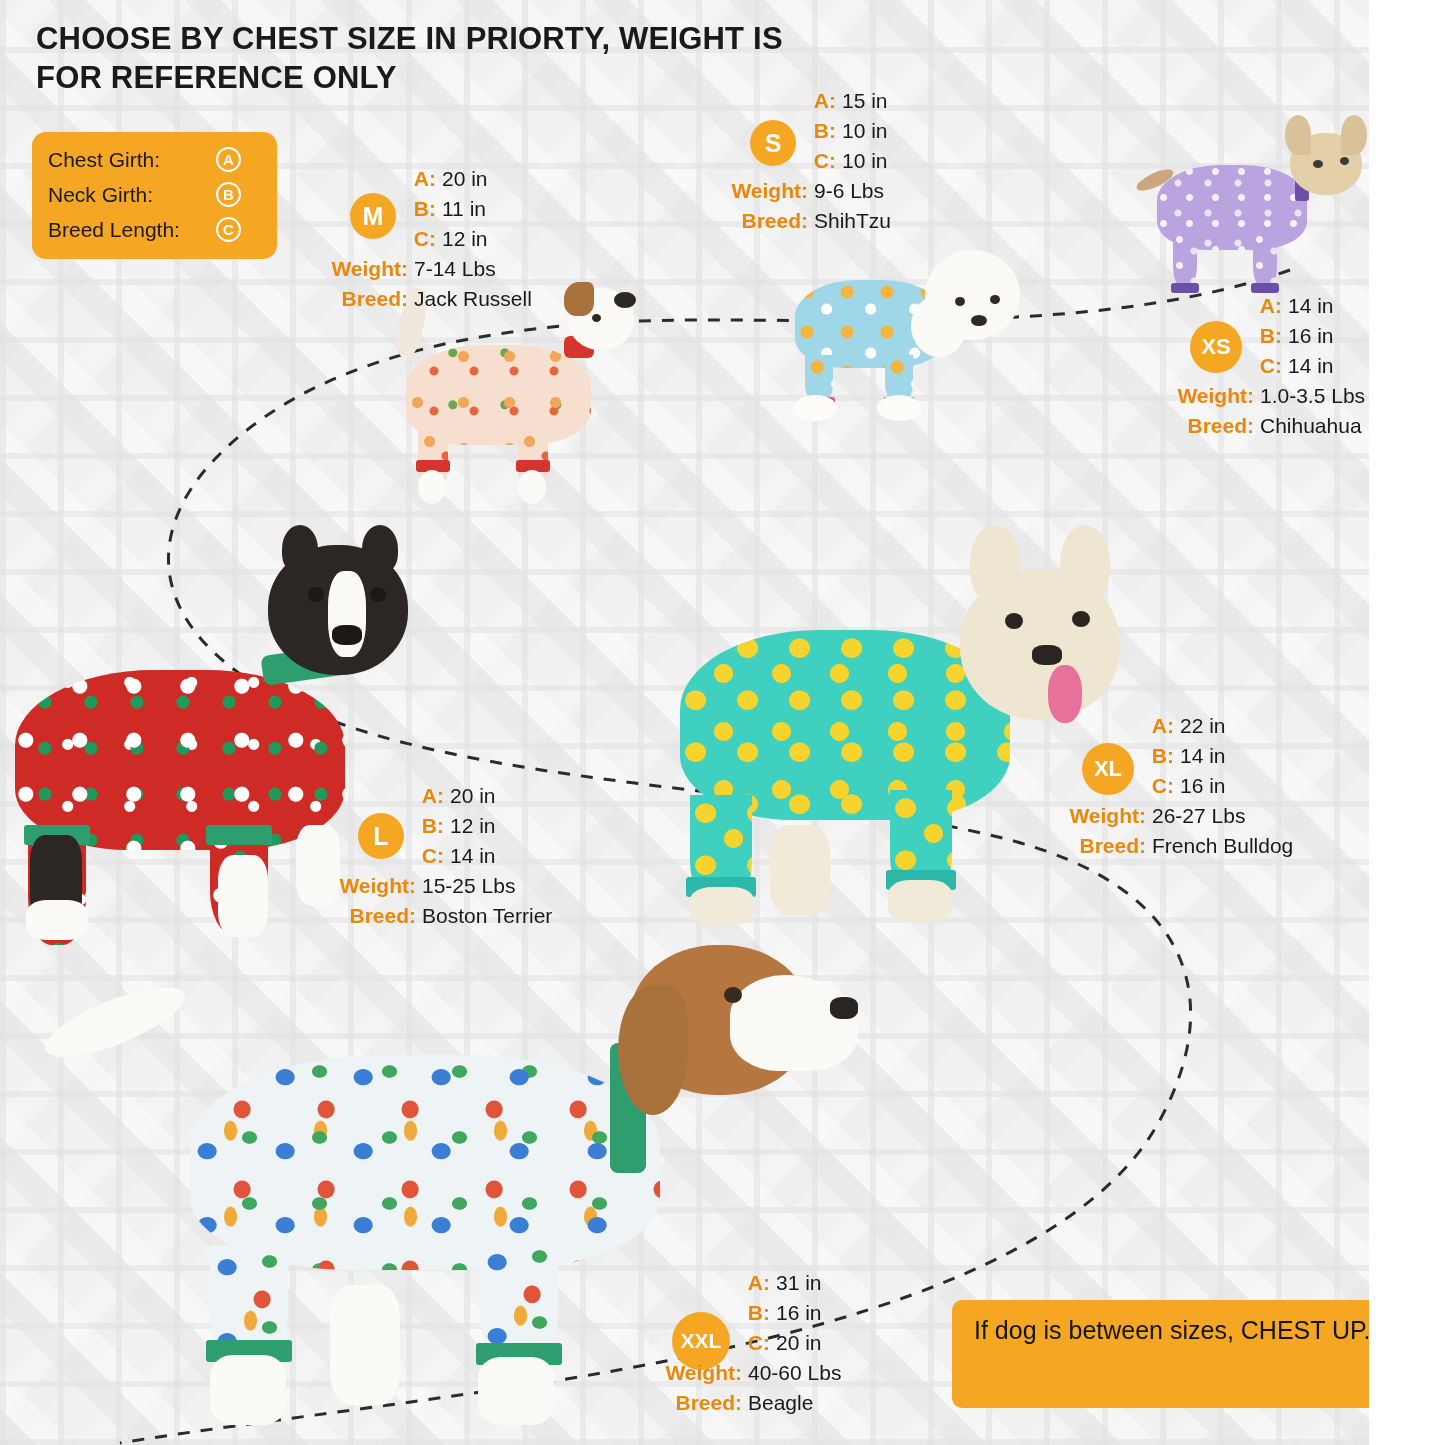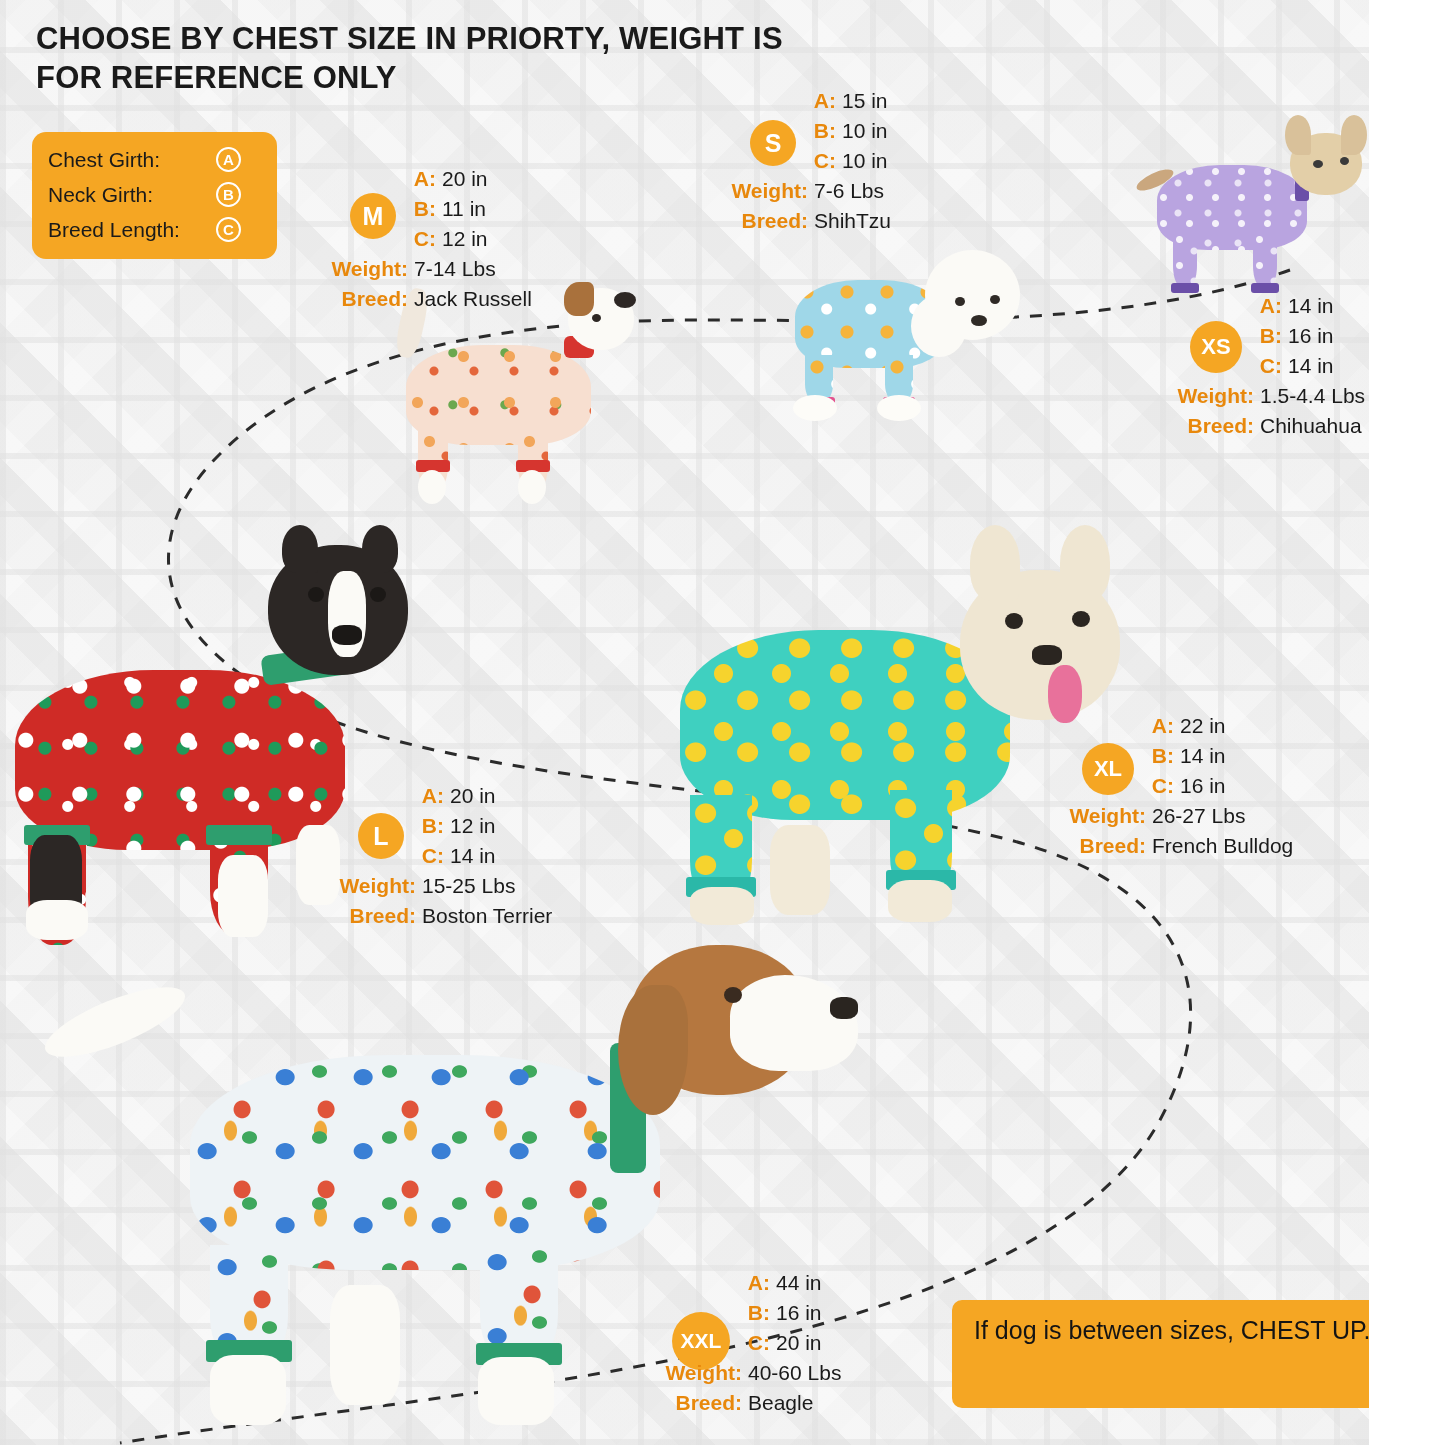--- a/index.html
+++ b/index.html
@@ -338,21 +338,21 @@
       <div class="spec-line">
         <span class="spec-key k-narrow">B:</span>
         <span class="spec-val">10 in</span>
       </div>
       <div class="spec-line">
         <span class="spec-key k-narrow">C:</span>
         <span class="spec-val">10 in</span>
       </div>
       <div class="spec-line" style="margin-left:-94px;">
         <span class="spec-key k-wide">Weight:</span>
-        <span class="spec-val">7-6 Lbs</span>
+        <span class="spec-val">9-6 Lbs</span>
       </div>
       <div class="spec-line" style="margin-left:-94px;">
         <span class="spec-key k-breed">Breed:</span>
         <span class="spec-val">ShihTzu</span>
       </div>
     </div>
   </div>
 
   <div class="size-block" style="left:350px; top:168px;">
     <div class="size-badge sm" style="left:0px; top:25px;">M</div>
@@ -390,21 +390,21 @@
       <div class="spec-line">
         <span class="spec-key k-narrow">B:</span>
         <span class="spec-val">16 in</span>
       </div>
       <div class="spec-line">
         <span class="spec-key k-narrow">C:</span>
         <span class="spec-val">14 in</span>
       </div>
       <div class="spec-line" style="margin-left:-94px;">
         <span class="spec-key k-wide">Weight:</span>
-        <span class="spec-val">1.5-4.4 Lbs</span>
+        <span class="spec-val">1.0-3.5 Lbs</span>
       </div>
       <div class="spec-line" style="margin-left:-94px;">
         <span class="spec-key k-breed">Breed:</span>
         <span class="spec-val">Chihuahua</span>
       </div>
     </div>
   </div>
 
   <div class="size-block" style="left:358px; top:785px;">
     <div class="size-badge sm" style="left:0px; top:28px;">L</div>
@@ -456,21 +456,21 @@
         <span class="spec-val">French Bulldog</span>
       </div>
     </div>
   </div>
 
   <div class="size-block" style="left:672px; top:1272px;">
     <div class="size-badge lg" style="left:0px; top:40px;">XXL</div>
     <div class="specs" style="left:68px; top:0px;">
       <div class="spec-line">
         <span class="spec-key k-narrow">A:</span>
-        <span class="spec-val">44 in</span>
+        <span class="spec-val">31 in</span>
       </div>
       <div class="spec-line">
         <span class="spec-key k-narrow">B:</span>
         <span class="spec-val">16 in</span>
       </div>
       <div class="spec-line">
         <span class="spec-key k-narrow">C:</span>
         <span class="spec-val">20 in</span>
       </div>
       <div class="spec-line" style="margin-left:-94px;">

